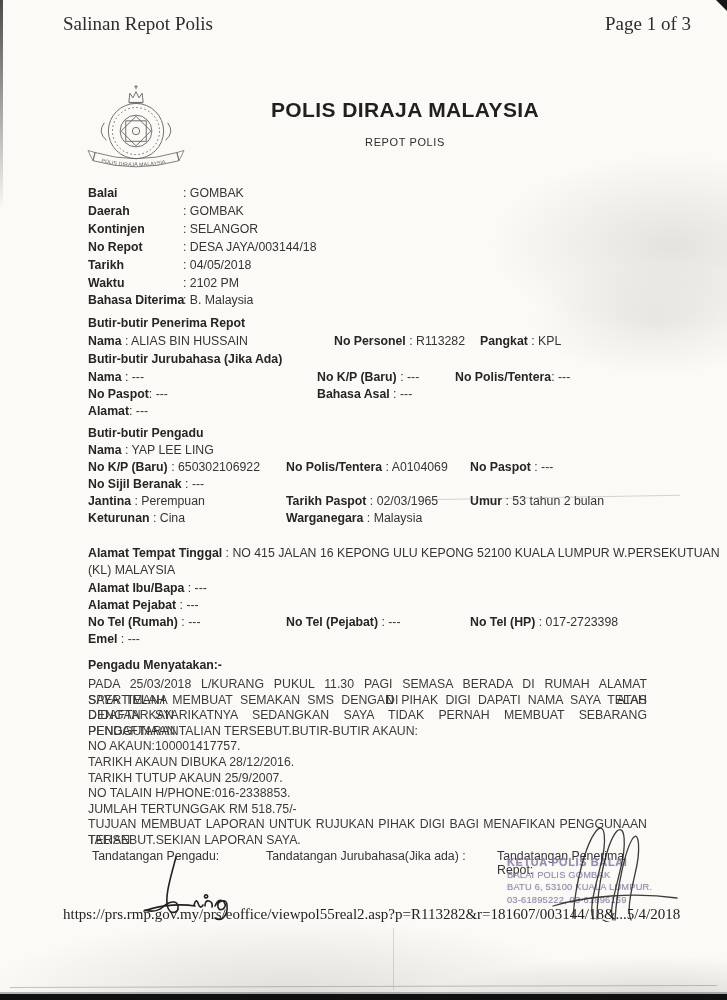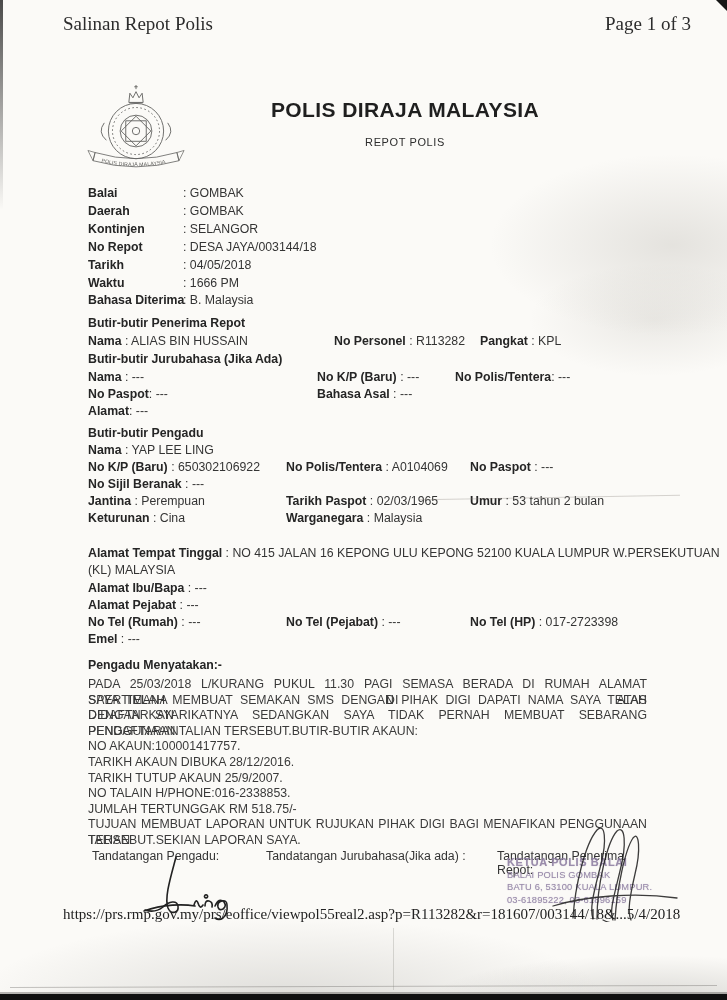--- a/index.html
+++ b/index.html
@@ -90,21 +90,21 @@
   <div class="r" style="top:240px">
     <b class="fl c" style="left:0">No Repot</b>
     <span class="c" style="left:95px">:  DESA JAYA/003144/18</span>
   </div>
   <div class="r" style="top:258px">
     <b class="fl c" style="left:0">Tarikh</b>
     <span class="c" style="left:95px">:  04/05/2018</span>
   </div>
   <div class="r" style="top:276px">
     <b class="fl c" style="left:0">Waktu</b>
-    <span class="c" style="left:95px">:  1666 PM</span>
+    <span class="c" style="left:95px">:  2102 PM</span>
   </div>
   <div class="r" style="top:293px">
     <b class="fl c" style="left:0">Bahasa Diterima</b>
     <span class="c" style="left:95px">:  B. Malaysia</span>
   </div>
 
   <div class="r hd" style="top:316px">Butir-butir Penerima Repot</div>
   <div class="r" style="top:334px">
     <span class="c" style="left:0"><b class="fl">Nama</b><span> : ALIAS BIN HUSSAIN</span></span>
     <span class="c" style="left:246px"><b class="fl">No Personel</b><span> : R113282</span></span>

